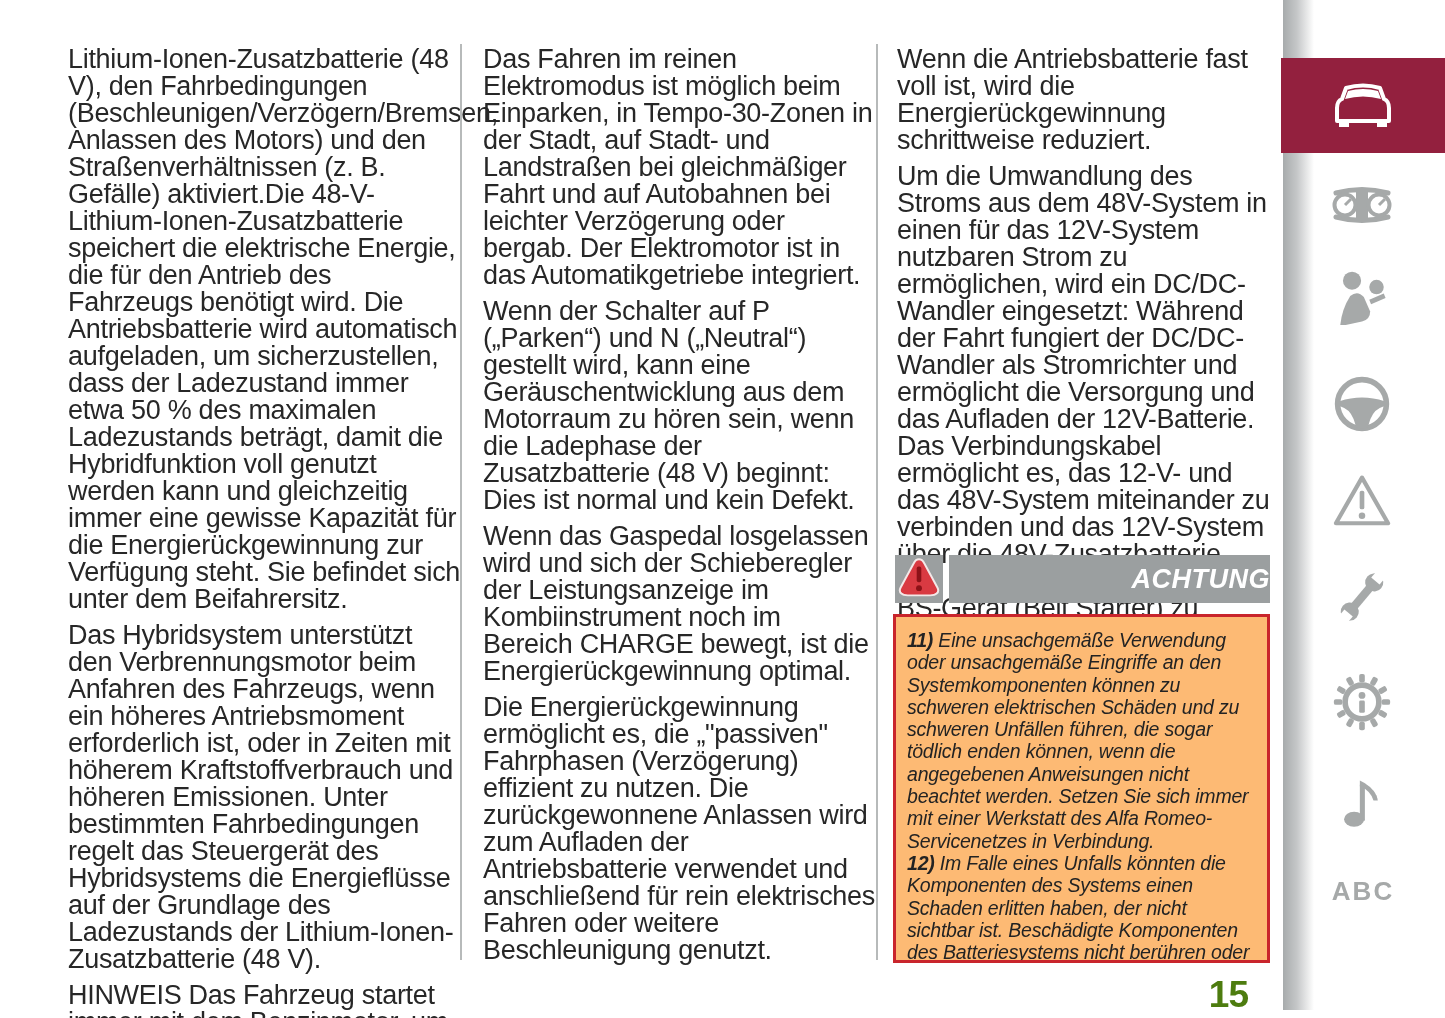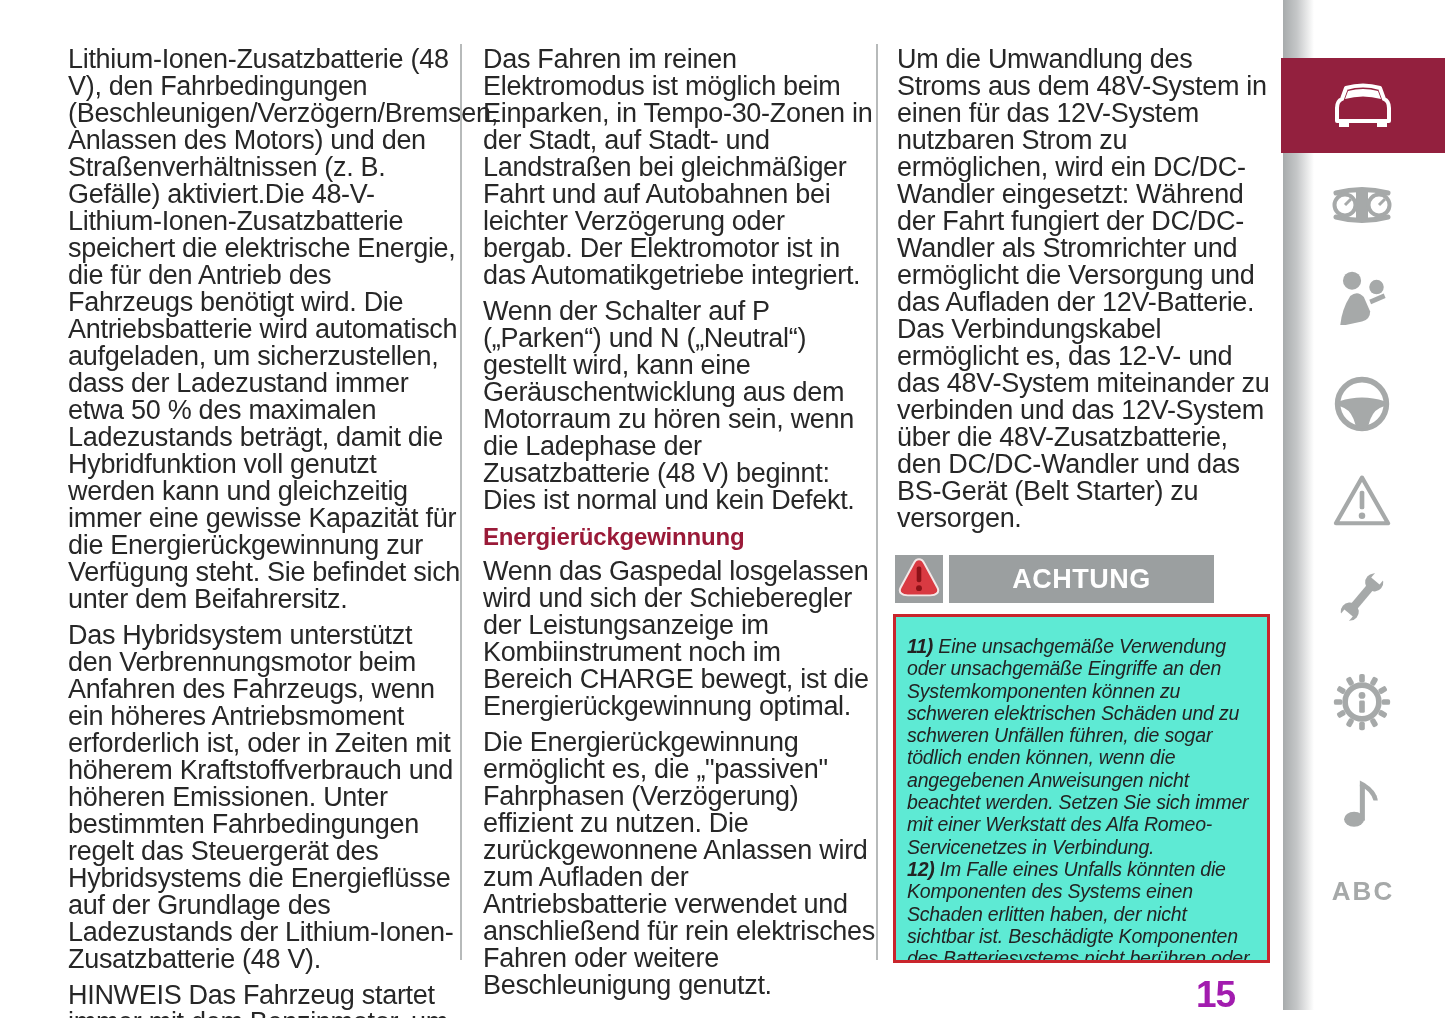--- a/index.html
+++ b/index.html
@@ -18,40 +18,40 @@
     margin:6px 0 7px 0;letter-spacing:-0.2px;
   }
   .vdiv{position:absolute;top:44px;height:916px;width:2px;background:#b7baba;}
 
   
   .achtung-icon-box{
     position:absolute;left:895px;top:555px;width:48px;height:48px;
     background:#9b9fa0;display:flex;align-items:center;justify-content:center;
   }
   .achtung-bar{
-    position:absolute;left:949px;top:555px;width:265px;height:48px;
+    position:absolute;left:949px;top:555px;width:321px;height:48px;
     background:#9b9fa0;color:#ffffff;
-    display:flex;align-items:center;justify-content:center;
-    font-weight:bold;font-size:27px;letter-spacing:0.5px;
+    display:flex;align-items:center;justify-content:flex-end;
+    font-weight:bold;font-style:italic;font-size:27px;letter-spacing:0.5px;
   }
   
   .warn-box{
     position:absolute;left:893px;top:614px;width:377px;height:349px;
     border:3px solid #c9252c;box-sizing:border-box;
-    padding:18px 11px 0 11px;overflow:hidden;background:#5eead4;
+    padding:12px 11px 0 11px;overflow:hidden;background:#fdba74;
   }
   .warn-item{
     font-style:italic;font-size:19.5px;line-height:22.3px;
     letter-spacing:-0.2px;margin:0;color:#232323;
   }
   .warn-num{font-weight:bold;font-style:italic;}
 
   .page-number{
-    position:absolute;left:1196px;top:974px;width:52px;text-align:left;
-    font-size:37px;font-weight:bold;color:#a21caf;letter-spacing:-1px;
+    position:absolute;left:1196px;top:974px;width:52px;text-align:right;
+    font-size:37px;font-weight:bold;color:#4d7c0f;letter-spacing:-1px;
   }
 
   
   .side-strip{
     position:absolute;left:1283px;top:0;width:31px;height:1010px;
     background:linear-gradient(90deg,#a7abac 0%,#c5c7c8 45%,#ffffff 100%);
   }
   .side-active{
     position:absolute;left:1281px;top:58px;width:164px;height:95px;
     background:#93203e;display:flex;align-items:center;justify-content:center;
@@ -70,26 +70,26 @@
 
 <div class="col" style="left:68px;width:393px;">
     <p class="body-p">Lithium-Ionen-Zusatzbatterie (48 V), den Fahrbedingungen (Beschleunigen/Verzögern/Bremsen, Anlassen des Motors) und den Straßenverhältnissen (z. B. Gefälle) aktiviert.Die 48-V-Lithium-Ionen-Zusatzbatterie speichert die elektrische Energie, die für den Antrieb des Fahrzeugs benötigt wird. Die Antriebsbatterie wird automatisch aufgeladen, um sicherzustellen, dass der Ladezustand immer etwa 50 % des maximalen Ladezustands beträgt, damit die Hybridfunktion voll genutzt werden kann und gleichzeitig immer eine gewisse Kapazität für die Energierückgewinnung zur Verfügung steht. Sie befindet sich unter dem Beifahrersitz.</p>
     <p class="body-p">Das Hybridsystem unterstützt den Verbrennungsmotor beim Anfahren des Fahrzeugs, wenn ein höheres Antriebsmoment erforderlich ist, oder in Zeiten mit höherem Kraftstoffverbrauch und höheren Emissionen. Unter bestimmten Fahrbedingungen regelt das Steuergerät des Hybridsystems die Energieflüsse auf der Grundlage des Ladezustands der Lithium-Ionen-Zusatzbatterie (48 V).</p>
     <p class="body-p">HINWEIS Das Fahrzeug startet immer mit dem Benzinmotor, um die Effizienz des Katalysators und die Verfügbarkeit des Bremsassistenten zu gewährleisten.</p>
   </div>
 <div class="vdiv" style="left:460px;"></div>
 <div class="col" style="left:483px;width:392px;">
     <p class="body-p">Das Fahren im reinen Elektromodus ist möglich beim Einparken, in Tempo-30-Zonen in der Stadt, auf Stadt- und Landstraßen bei gleichmäßiger Fahrt und auf Autobahnen bei leichter Verzögerung oder bergab. Der Elektromotor ist in das Automatikgetriebe integriert.</p>
     <p class="body-p">Wenn der Schalter auf P („Parken“) und N („Neutral“) gestellt wird, kann eine Geräuschentwicklung aus dem Motorraum zu hören sein, wenn die Ladephase der Zusatzbatterie (48 V) beginnt: Dies ist normal und kein Defekt.</p>
-    <h3 class="col-heading">Energierückgewinnung</h3>
     <p class="body-p">Wenn das Gaspedal losgelassen wird und sich der Schieberegler der Leistungsanzeige im Kombiinstrument noch im Bereich CHARGE bewegt, ist die Energierückgewinnung optimal.</p>
     <p class="body-p">Die Energierückgewinnung ermöglicht es, die „"passiven" Fahrphasen (Verzögerung) effizient zu nutzen. Die zurückgewonnene Anlassen wird zum Aufladen der Antriebsbatterie verwendet und anschließend für rein elektrisches Fahren oder weitere Beschleunigung genutzt.</p>
   </div>
 <div class="vdiv" style="left:876px;"></div>
 <div class="col" style="left:897px;width:373px;">
+    <p class="body-p">Wenn die Antriebsbatterie fast voll ist, wird die Energierückgewinnung schrittweise reduziert.</p>
     <p class="body-p">Um die Umwandlung des Stroms aus dem 48V-System in einen für das 12V-System nutzbaren Strom zu ermöglichen, wird ein DC/DC-Wandler eingesetzt: Während der Fahrt fungiert der DC/DC-Wandler als Stromrichter und ermöglicht die Versorgung und das Aufladen der 12V-Batterie. Das Verbindungskabel ermöglicht es, das 12-V- und das 48V-System miteinander zu verbinden und das 12V-System über die 48V-Zusatzbatterie, den DC/DC-Wandler und das BS-Gerät (Belt Starter) zu versorgen.</p>
   </div>
 
 <div class="achtung-icon-box">
   <span>
     <svg width="42" height="40" viewBox="0 0 64 60">
       <path d="M32 3 Q37 3 40 9 L60 46 Q63 52 59 55 Q56 58 49 58 L15 58 Q8 58 5 55 Q1 52 4 46 L24 9 Q27 3 32 3 Z" fill="#d93a42" stroke="#f3e8e8" stroke-width="3"></path>
       <rect x="28.5" y="14" width="7" height="24" rx="3" fill="#8c1218"></rect>
       <circle cx="32" cy="47" r="4.5" fill="#8c1218"></circle>
     </svg>

